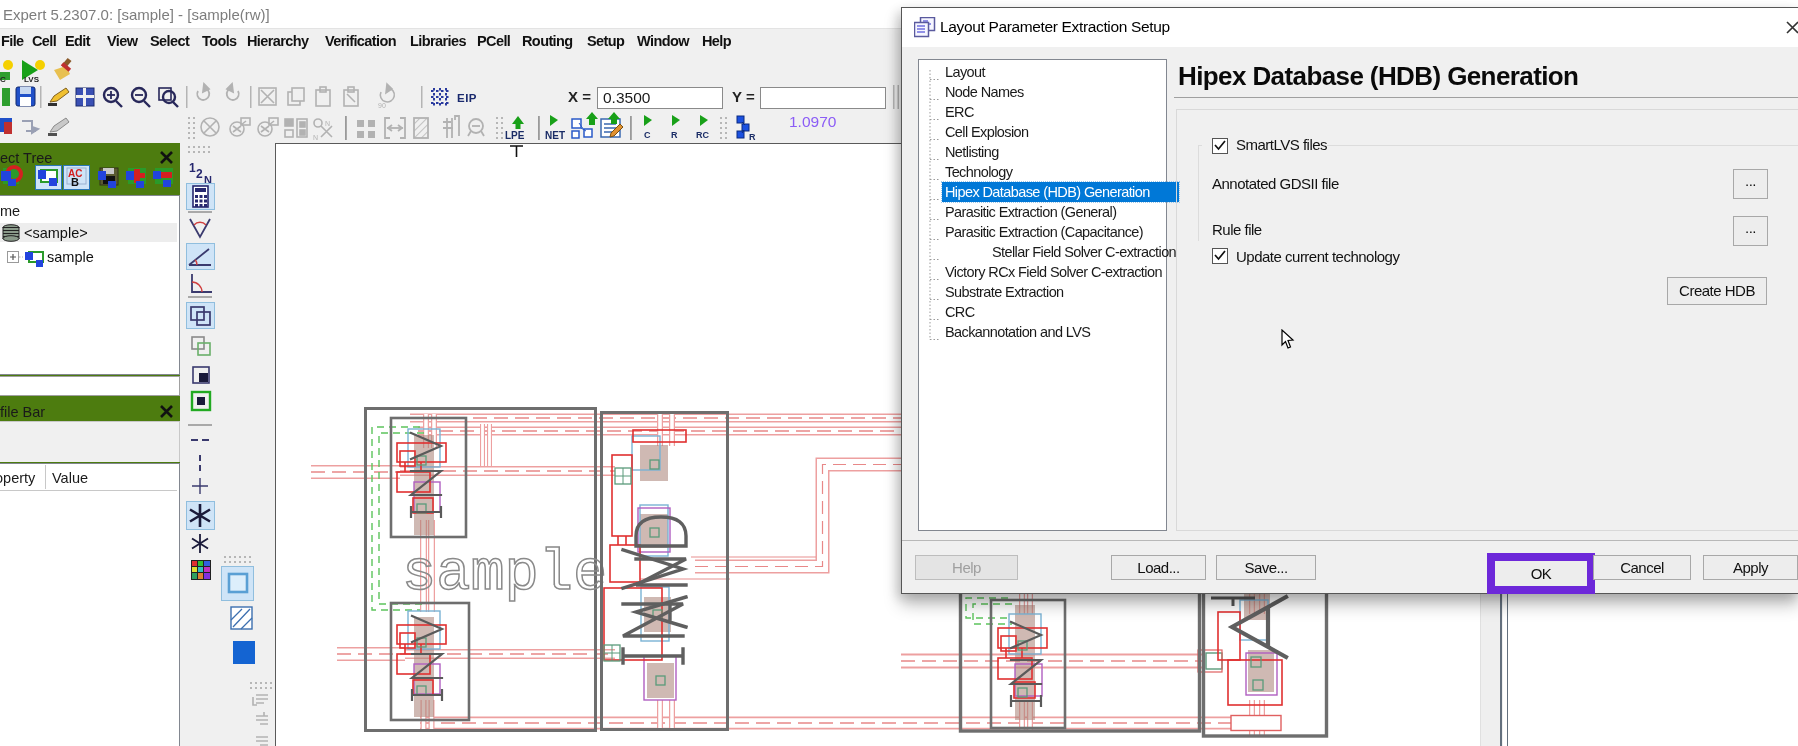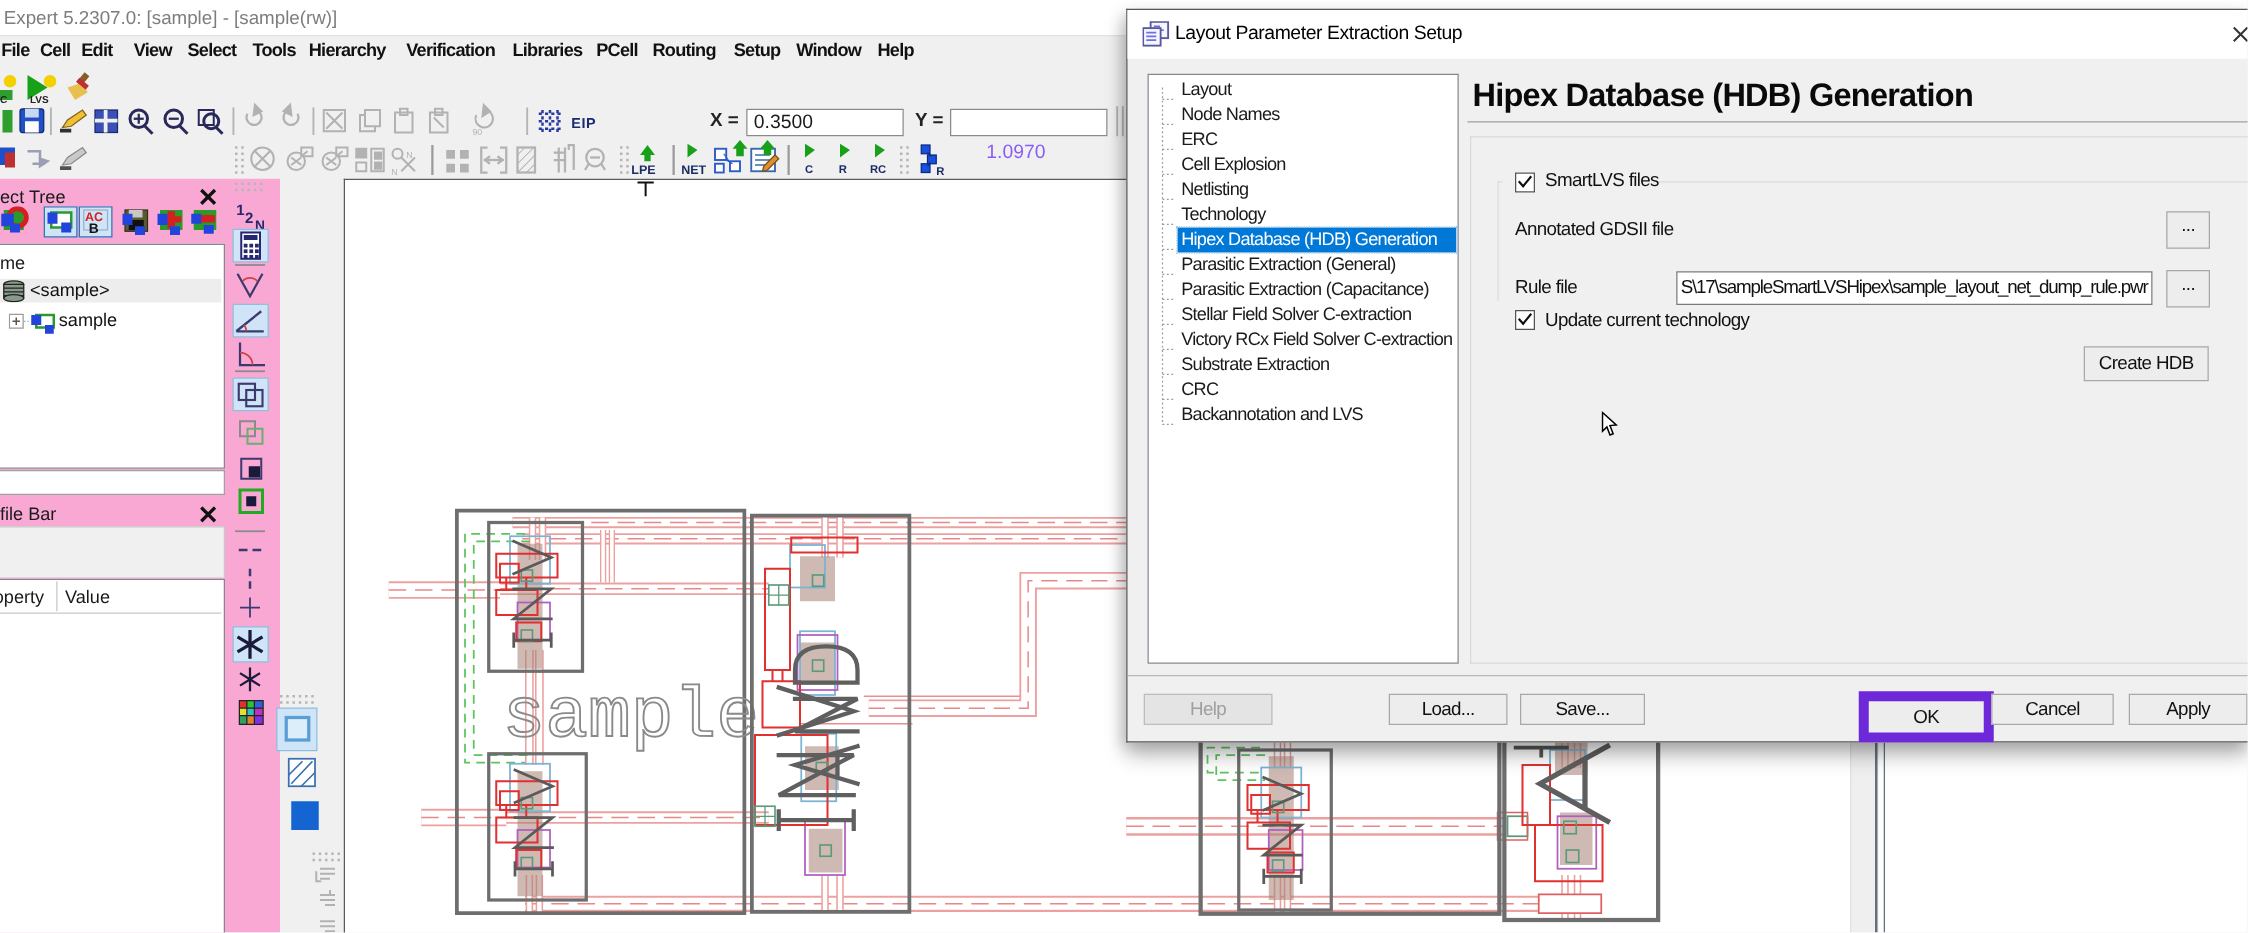--- a/index.html
+++ b/index.html
@@ -234,21 +234,21 @@
   </defs>
 
 </svg>
 <div class="abs" style="left:568px;top:88px;font-size:15px;font-weight:bold;color:#222;z-index:3;">X =</div>
 <div class="abs" style="left:597px;top:87px;width:124px;height:20px;background:#fff;border:1px solid #8a8a8a;z-index:3;"></div>
 <div class="abs" style="left:603px;top:89px;font-size:15.5px;color:#1a1a1a;z-index:4;">0.3500</div>
 <div class="abs" style="left:732px;top:88px;font-size:15px;font-weight:bold;color:#222;z-index:3;">Y =</div>
 <div class="abs" style="left:760px;top:87px;width:124px;height:20px;background:#fff;border:1px solid #8a8a8a;z-index:3;"></div>
 <div class="abs" style="left:789px;top:89px;font-size:15.5px;color:#8b5cf6;z-index:4;margin-top:24px;">1.0970</div>
 
-<div id="leftdock" class="abs" style="left:0;top:143px;width:180px;height:603px;background:#f9a8d4;z-index:1;padding-left:44px;">
+<div id="leftdock" class="abs" style="left:0;top:143px;width:180px;height:603px;background:#4d7c0f;z-index:1;">
   <div class="abs" style="left:0;top:7px;font-size:14.5px;color:#1a1a1a;">ect Tree</div>
   <svg class="abs" style="left:159px;top:8px;" width="16" height="14" viewBox="0 0 16 14">
       <path d="M2 1 L13 12 M13 1 L2 12" stroke="#111" stroke-width="2.6"></path>
     </svg>
 
   <svg class="abs" style="left:0;top:22px;" width="180" height="30" viewBox="0 0 180 30">
     <g>
       <rect x="3" y="3" width="16" height="16" fill="#2a9a2a"></rect>
       <circle cx="14" cy="9" r="7" fill="none" stroke="#d42020" stroke-width="4"></circle>
       <rect x="1" y="6" width="10" height="10" fill="#2244dd"></rect>
@@ -691,21 +691,21 @@
   <div class="abs" style="left:43px;top:54px;font-size:14.5px;line-height:20px;color:#1a1a1a;white-space:nowrap;letter-spacing:-0.6px;">
     <div style="height:20px;">Layout</div>
     <div style="height:20px;">Node Names</div>
     <div style="height:20px;">ERC</div>
     <div style="height:20px;">Cell Explosion</div>
     <div style="height:20px;">Netlisting</div>
     <div style="height:20px;">Technology</div>
     <div style="height:20px;background:#0078d7;color:#fff;outline:1px dotted #9ec7e8;padding:0 3px;margin:0 -3px;">Hipex Database (HDB) Generation</div>
     <div style="height:20px;">Parasitic Extraction (General)</div>
     <div style="height:20px;">Parasitic Extraction (Capacitance)</div>
-    <div style="height:20px;">Stellar Field Solver C-extraction</div>
+    <div style="height:20px;margin-left:47px;">Stellar Field Solver C-extraction</div>
     <div style="height:20px;">Victory RCx Field Solver C-extraction</div>
     <div style="height:20px;">Substrate Extraction</div>
     <div style="height:20px;">CRC</div>
     <div style="height:20px;">Backannotation and LVS</div>
   </div>
 
   <div class="abs" style="left:276px;top:53px;font-size:26px;font-weight:bold;color:#0a0a0a;letter-spacing:-0.6px;">Hipex Database (HDB) Generation</div>
   <div class="abs" style="left:272px;top:89px;width:625px;height:1px;background:#a0a0a0;"></div>
   <div class="abs" style="left:274px;top:101px;width:623px;height:420px;border:1px solid #d9d9d9;border-right:none;"></div>
 
@@ -715,23 +715,20 @@
   <div class="abs" style="left:310px;top:130px;width:14px;height:14px;background:#fff;border:1px solid #555;"></div>
   <svg class="abs" style="left:312px;top:132px;" width="12" height="11" viewBox="0 0 12 11">
       <path d="M1 5 L4.5 9 L11 1" stroke="#111" stroke-width="1.7" fill="none"></path>
     </svg>
   <div class="abs" style="left:334px;top:128px;">SmartLVS files</div>
 
   <div class="abs" style="left:310px;top:167px;">Annotated GDSII file</div>
   <div class="abs" style="left:831px;top:161px;width:33px;height:28px;background:#ededed;border:1px solid #a8a8a8;text-align:center;line-height:22px;">...</div>
 
   <div class="abs" style="left:310px;top:213px;">Rule file</div>
-  <div class="abs" style="left:439px;top:209px;width:379px;height:25px;background:#fff;border:1px solid #7a7a7a;overflow:hidden;">
-    <div style="position:absolute;right:3px;top:3px;white-space:nowrap;font-size:15px;letter-spacing:-0.95px;">S\17\sampleSmartLVSHipex\sample_layout_net_dump_rule.pwr</div>
-  </div>
   <div class="abs" style="left:831px;top:208px;width:33px;height:28px;background:#ededed;border:1px solid #a8a8a8;text-align:center;line-height:22px;">...</div>
 
   <div class="abs" style="left:310px;top:240px;width:14px;height:14px;background:#fff;border:1px solid #555;"></div>
   <svg class="abs" style="left:312px;top:242px;" width="12" height="11" viewBox="0 0 12 11">
       <path d="M1 5 L4.5 9 L11 1" stroke="#111" stroke-width="1.7" fill="none"></path>
     </svg>
   <div class="abs" style="left:334px;top:240px;">Update current technology</div>
 
   <div class="abs" style="left:765px;top:269px;width:98px;height:26px;background:#ededed;border:1px solid #a8a8a8;text-align:center;line-height:26px;">Create HDB</div>
 

